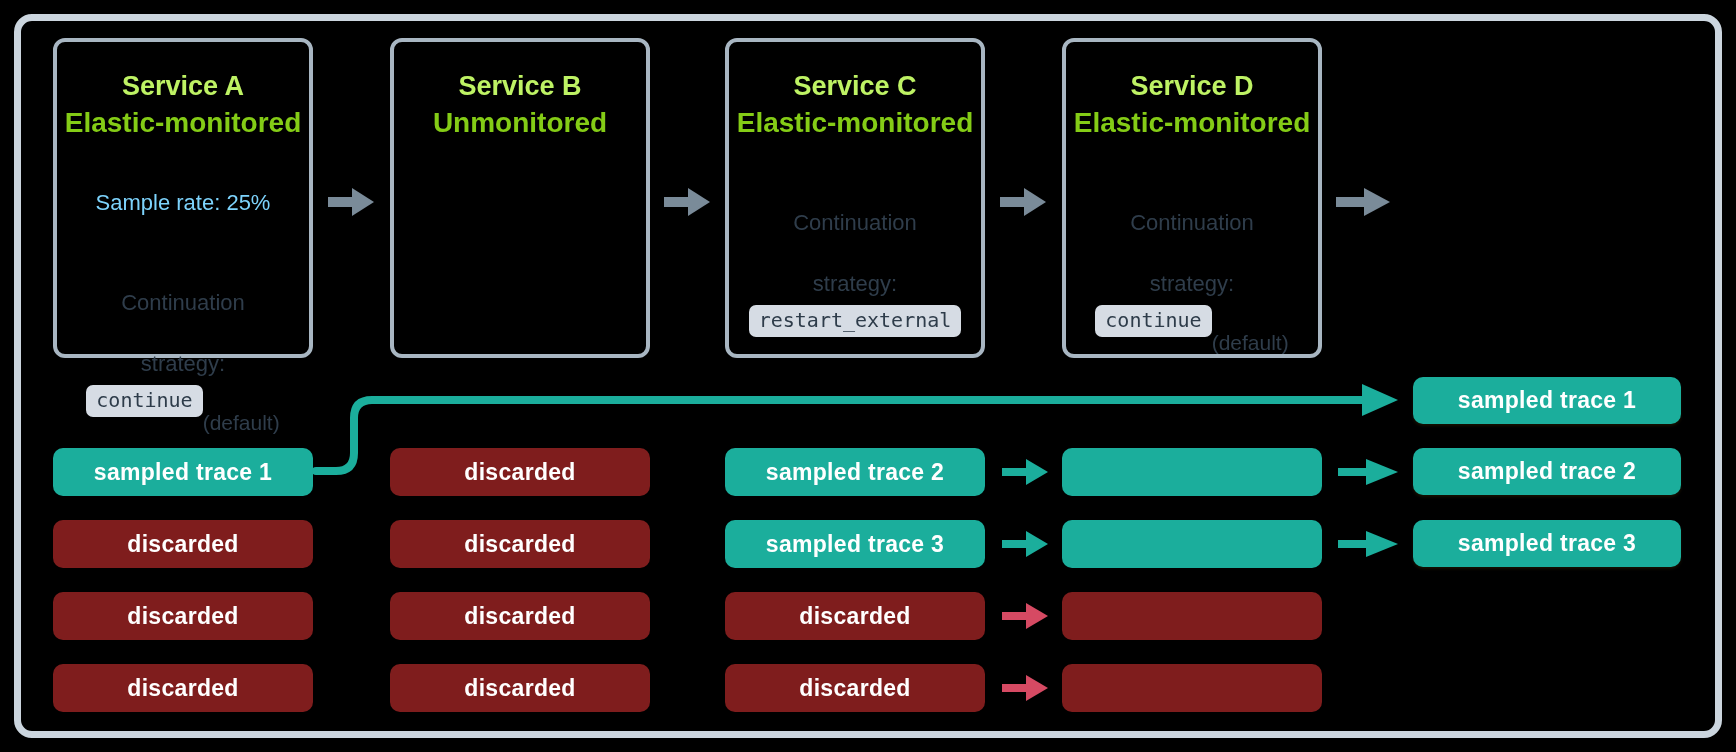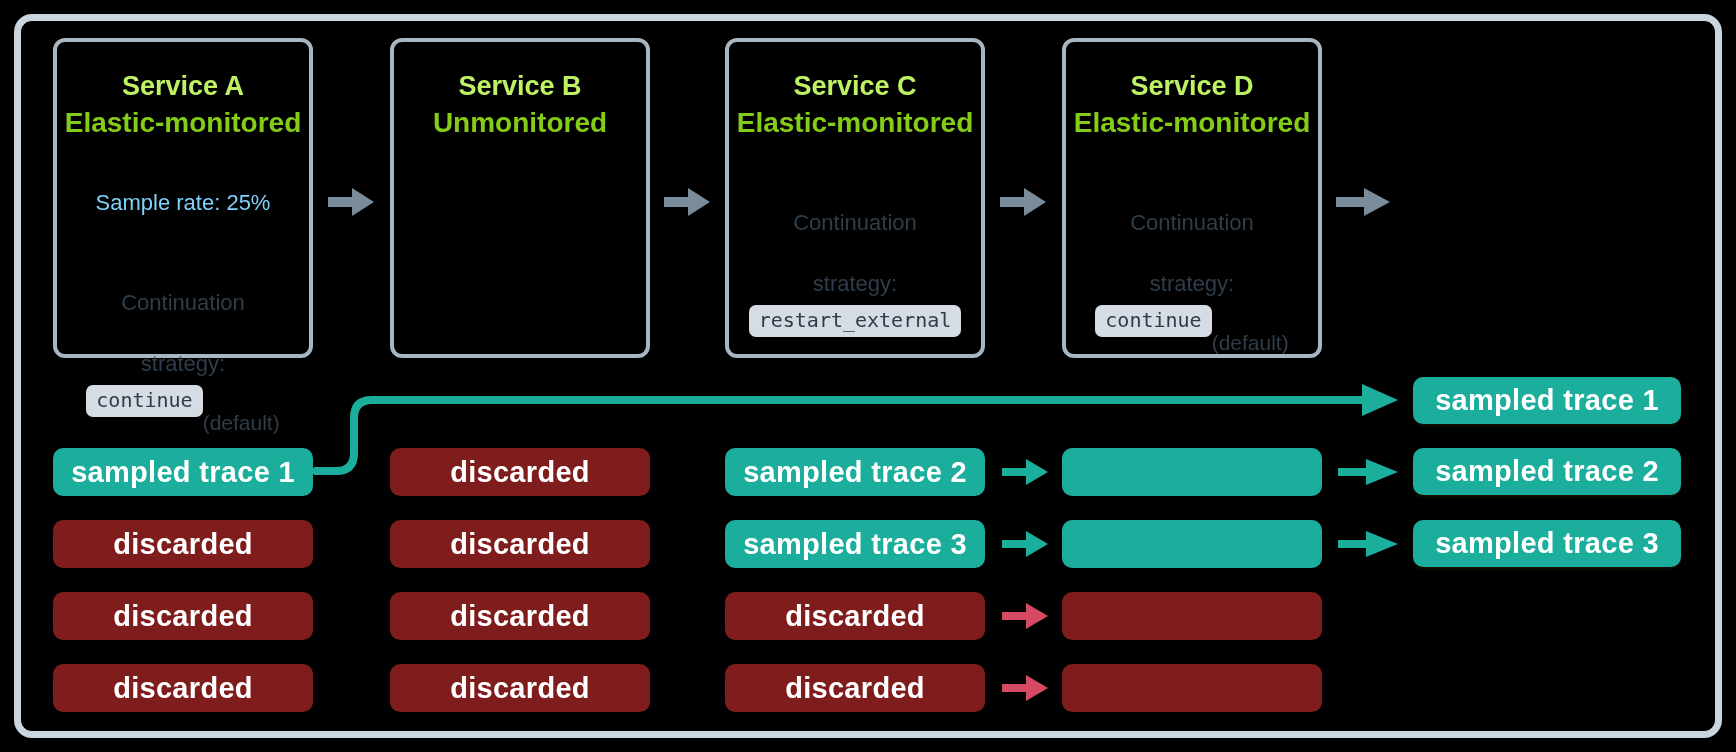--- a/index.html
+++ b/index.html
@@ -31,21 +31,21 @@
   
   .result-box {
     position:absolute; left:1397px; top:38px; width:300px; height:674px; box-sizing:border-box;
     background:#FBF0D3; border:5px solid #F0B42A; border-radius:14px; text-align:center;
   }
   .result-title { margin-top:24px; font-size:28px; line-height:38px; font-weight:bold; color:#2C3945; }
   
   .pill {
     position:absolute; width:260px; height:48px; border-radius:10px; box-sizing:border-box;
     display:flex; align-items:center; justify-content:center;
-    color:#FFFFFF; font-size:29px; font-weight:bold; letter-spacing:0.3px;
+    color:#FFFFFF; font-size:23px; font-weight:bold; letter-spacing:0.3px;
   }
   .pill[data-kind="sampled"]   { background:#1BAE9C; }
   .pill[data-kind="discarded"] { background:#7f1d1d; }
   .result-pill { width:268px; height:47px; box-shadow:0 2px 3px rgba(120,90,0,0.18); }
   
   svg.arrows { position:absolute; left:0; top:0; pointer-events:none; }
   .gray-arrow line    { stroke:#7A8B99; stroke-width:10; }
   .gray-arrow polygon { fill:#7A8B99; }
   .teal-arrow line,
   .teal-arrow path    { stroke:#1BAE9C; stroke-width:8; fill:none; }

